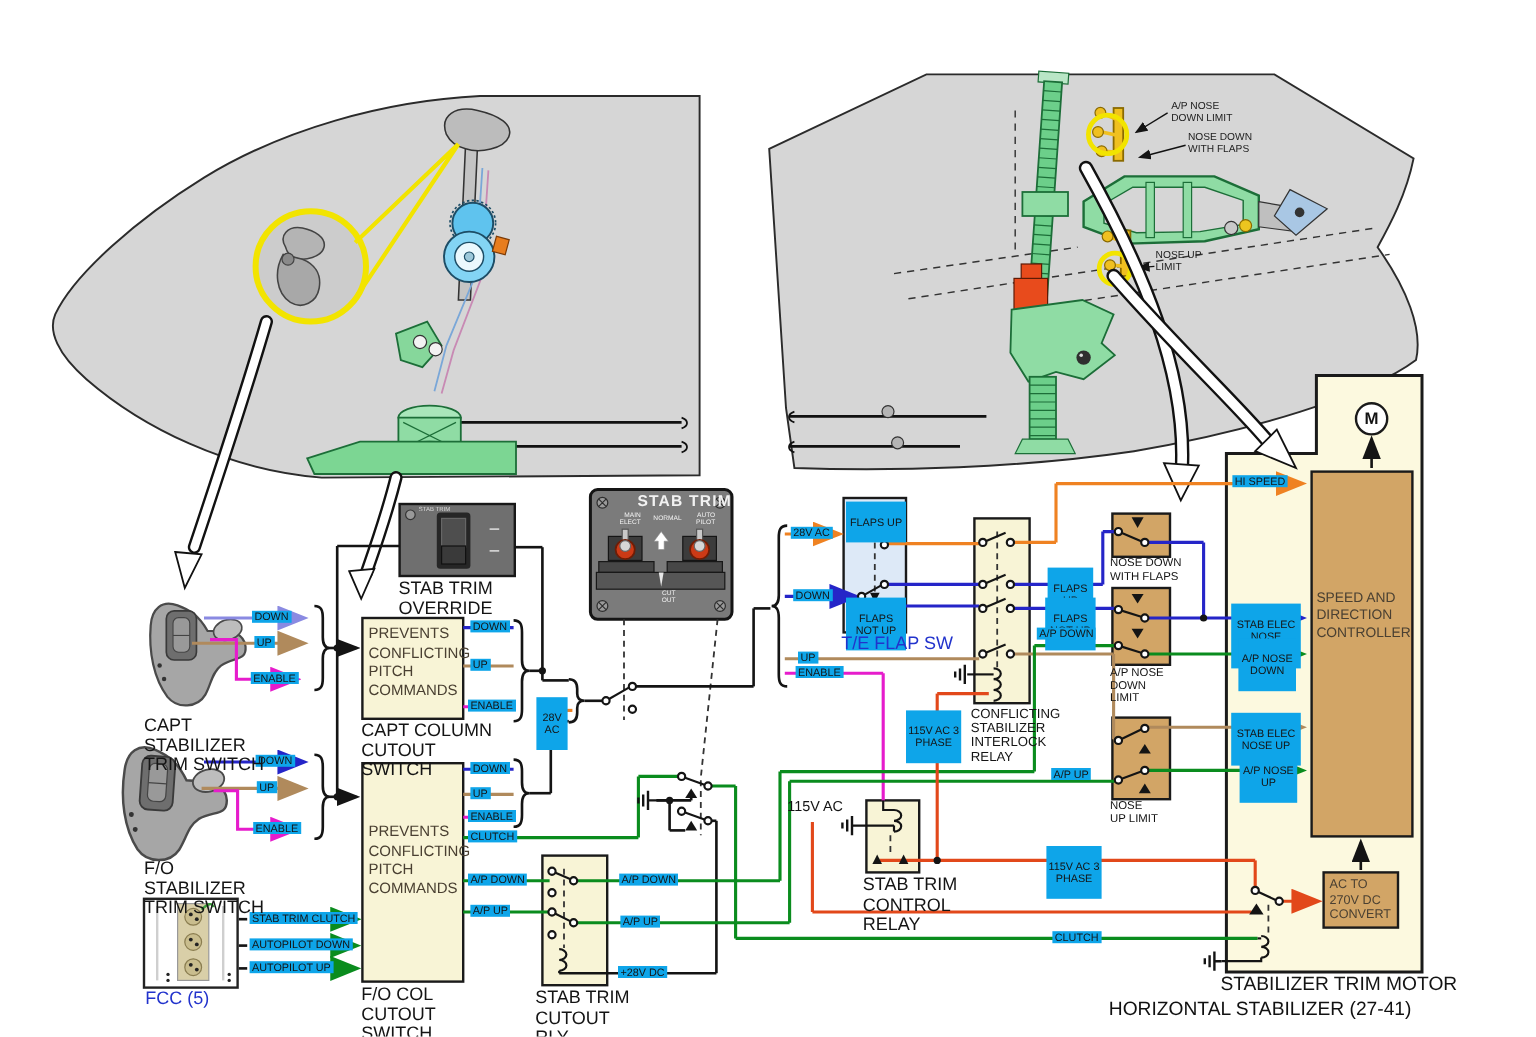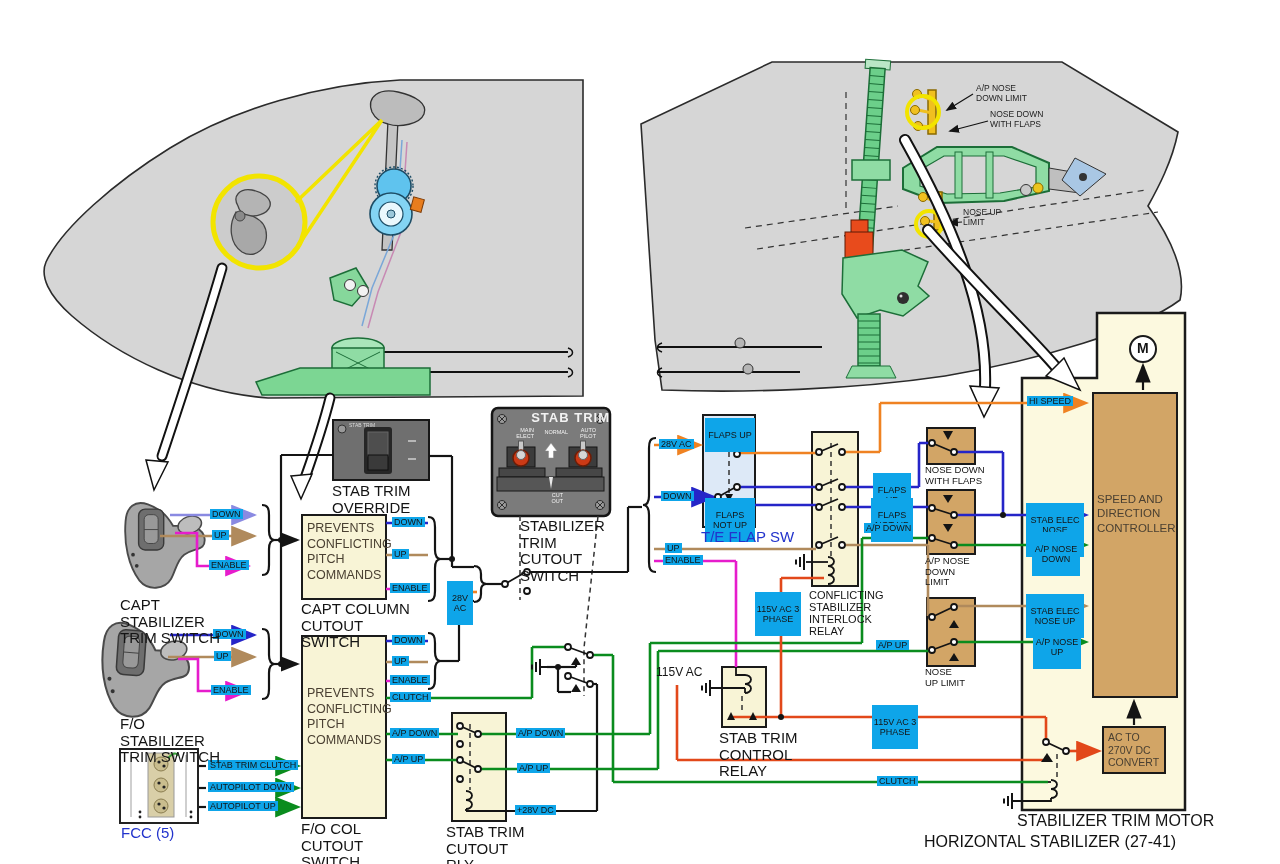--- a/index.html
+++ b/index.html
@@ -530,21 +530,20 @@
 <div class="bx" style="left:120px;top:716px;width:108px">F/O STABILIZER TRIM SWITCH</div>
 <div class="bx bl" style="left:121px;top:825px">FCC (5)</div>
 
 <div class="bx" style="left:332px;top:483px;width:95px">STAB TRIM OVERRIDE</div>
 <div class="pp" style="left:349px;top:423px;font-size:5px;color:#ddd">STAB TRIM</div>
 <div class="pp" style="left:492px;top:411px;width:118px;font-size:13px;font-weight:bold;letter-spacing:1px">STAB TRIM</div>
 <div class="pp" style="left:508px;top:427px;width:26px;font-size:5.5px">MAIN ELECT</div>
 <div class="pp" style="left:534px;top:429px;width:34px;font-size:5.5px">NORMAL</div>
 <div class="pp" style="left:570px;top:427px;width:26px;font-size:5.5px">AUTO PILOT</div>
 <div class="pp" style="left:539px;top:492px;width:24px;font-size:5.5px">CUT OUT</div>
-<div class="bx" style="left:520px;top:518px;width:84px">STABILIZER TRIM CUTOUT SWITCH</div>
 
 <div class="tb" style="left:976px;top:84px;width:52px">A/P NOSE DOWN LIMIT</div>
 <div class="tb" style="left:990px;top:110px;width:58px">NOSE DOWN WITH FLAPS</div>
 <div class="tb" style="left:963px;top:208px;width:40px">NOSE UP LIMIT</div>
 
 <div class="ttl" style="left:924px;top:833px">HORIZONTAL STABILIZER (27-41)</div>
 
 </div>
 
 </body></html>

